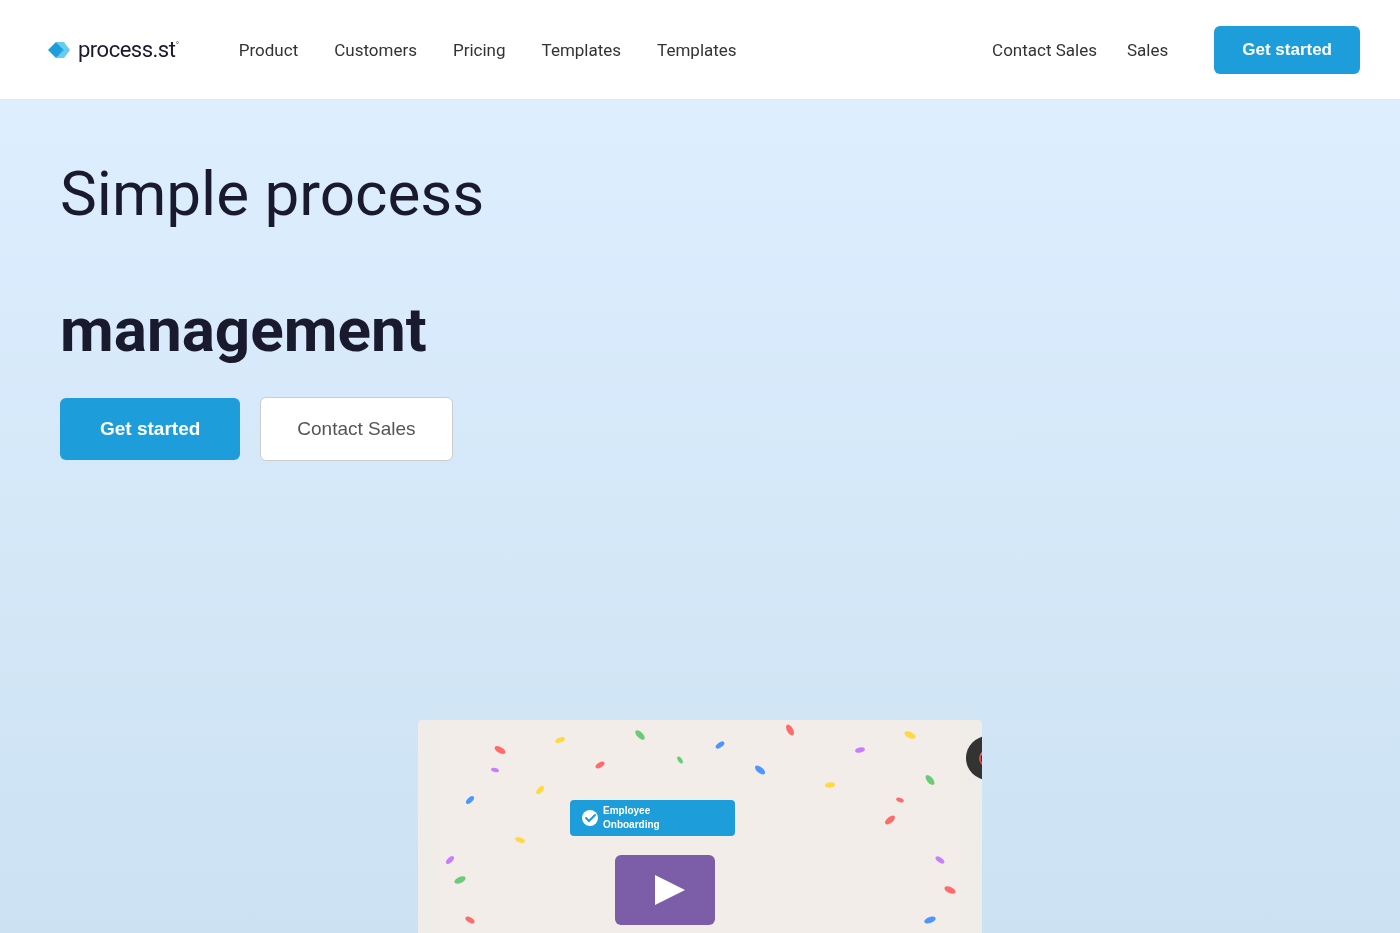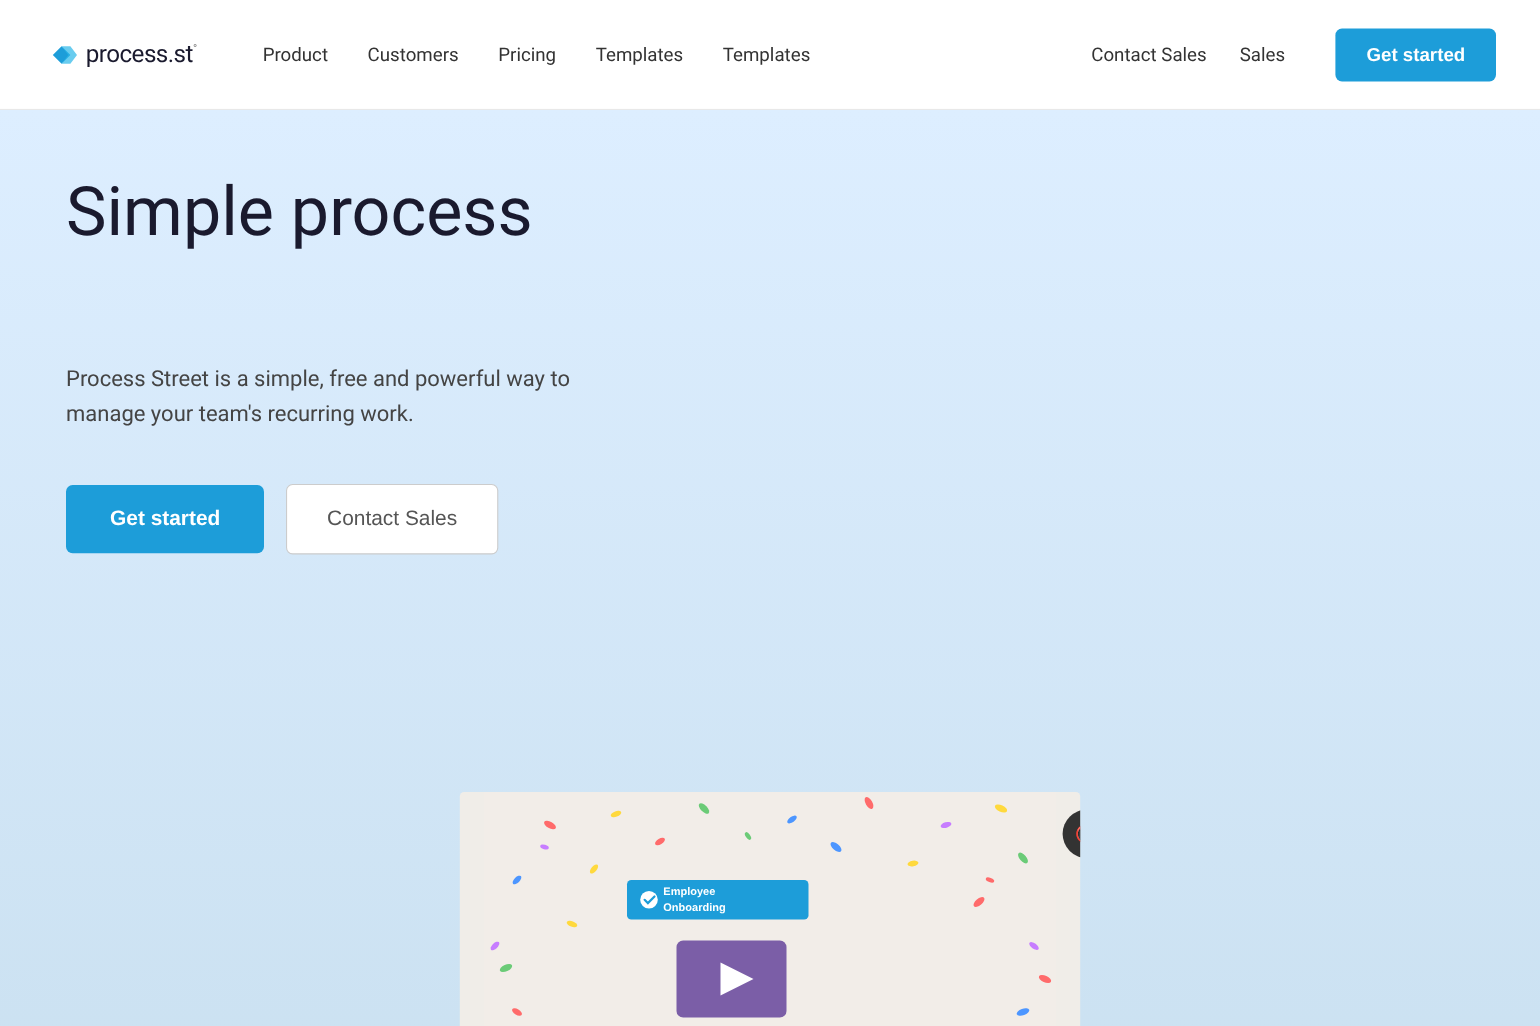--- a/index.html
+++ b/index.html
@@ -231,22 +231,22 @@
     <a href="#">Sales</a>
     <button class="btn-get-started-nav">Get started</button>
   </nav>
 </header>
 
 <section class="hero">
   <div class="hero-content">
     <h1 class="hero-title">
       <span class="hero-title-light">Simple process</span><br>
       <br>
+      <span>management</span>
     </h1>
-    <p class="hero-subtitle">Process Street is a simple, free and powerful way to manage your team's recurring work.</p>
     <div class="hero-buttons">
       <button class="btn-get-started-hero">Get started</button>
       <button class="btn-contact-sales">Contact Sales</button>
     </div>
   </div>
 
   <div class="hero-video-area">
     <div class="video-container">
 
       <svg class="confetti-canvas" viewBox="0 0 520 340" xmlns="http://www.w3.org/2000/svg">

